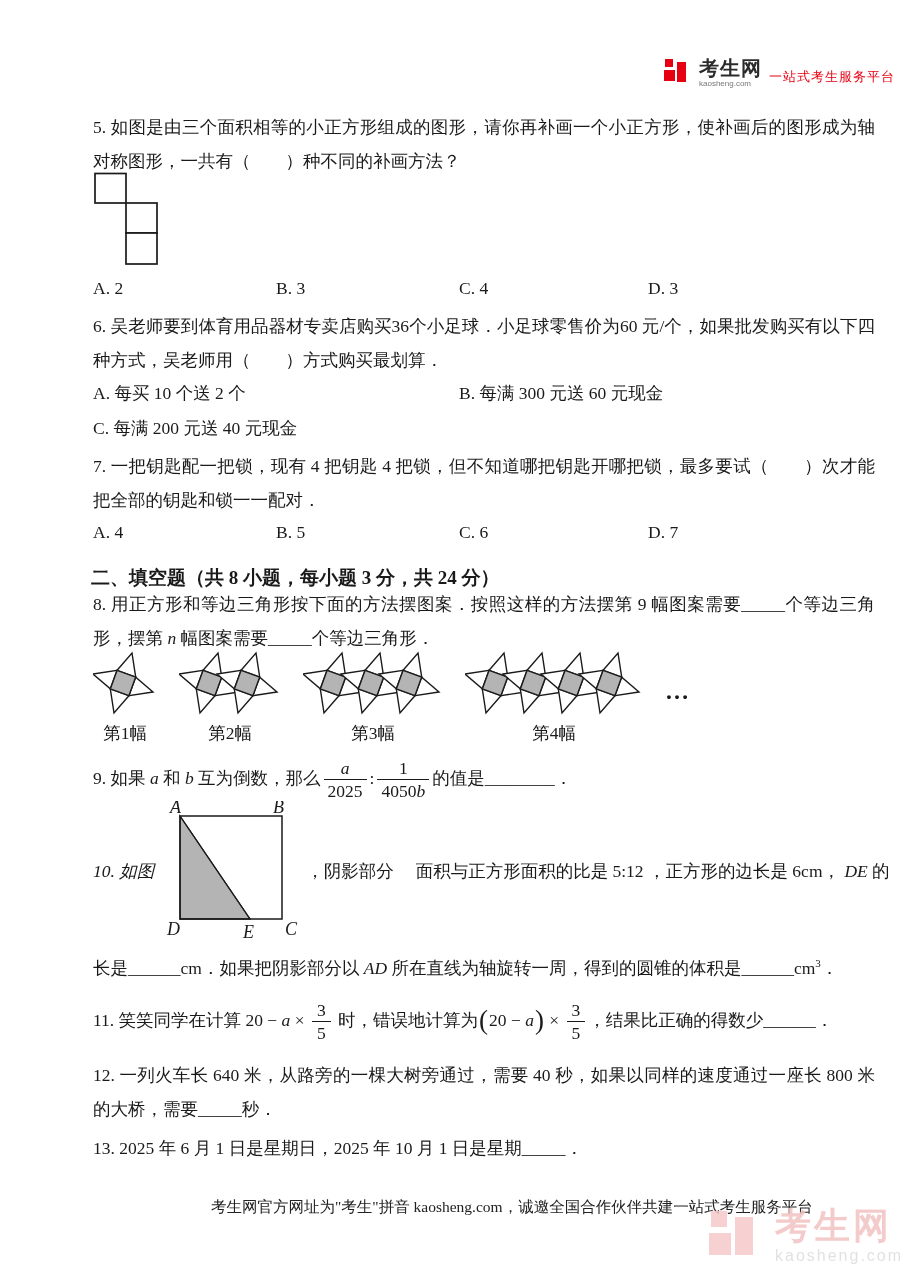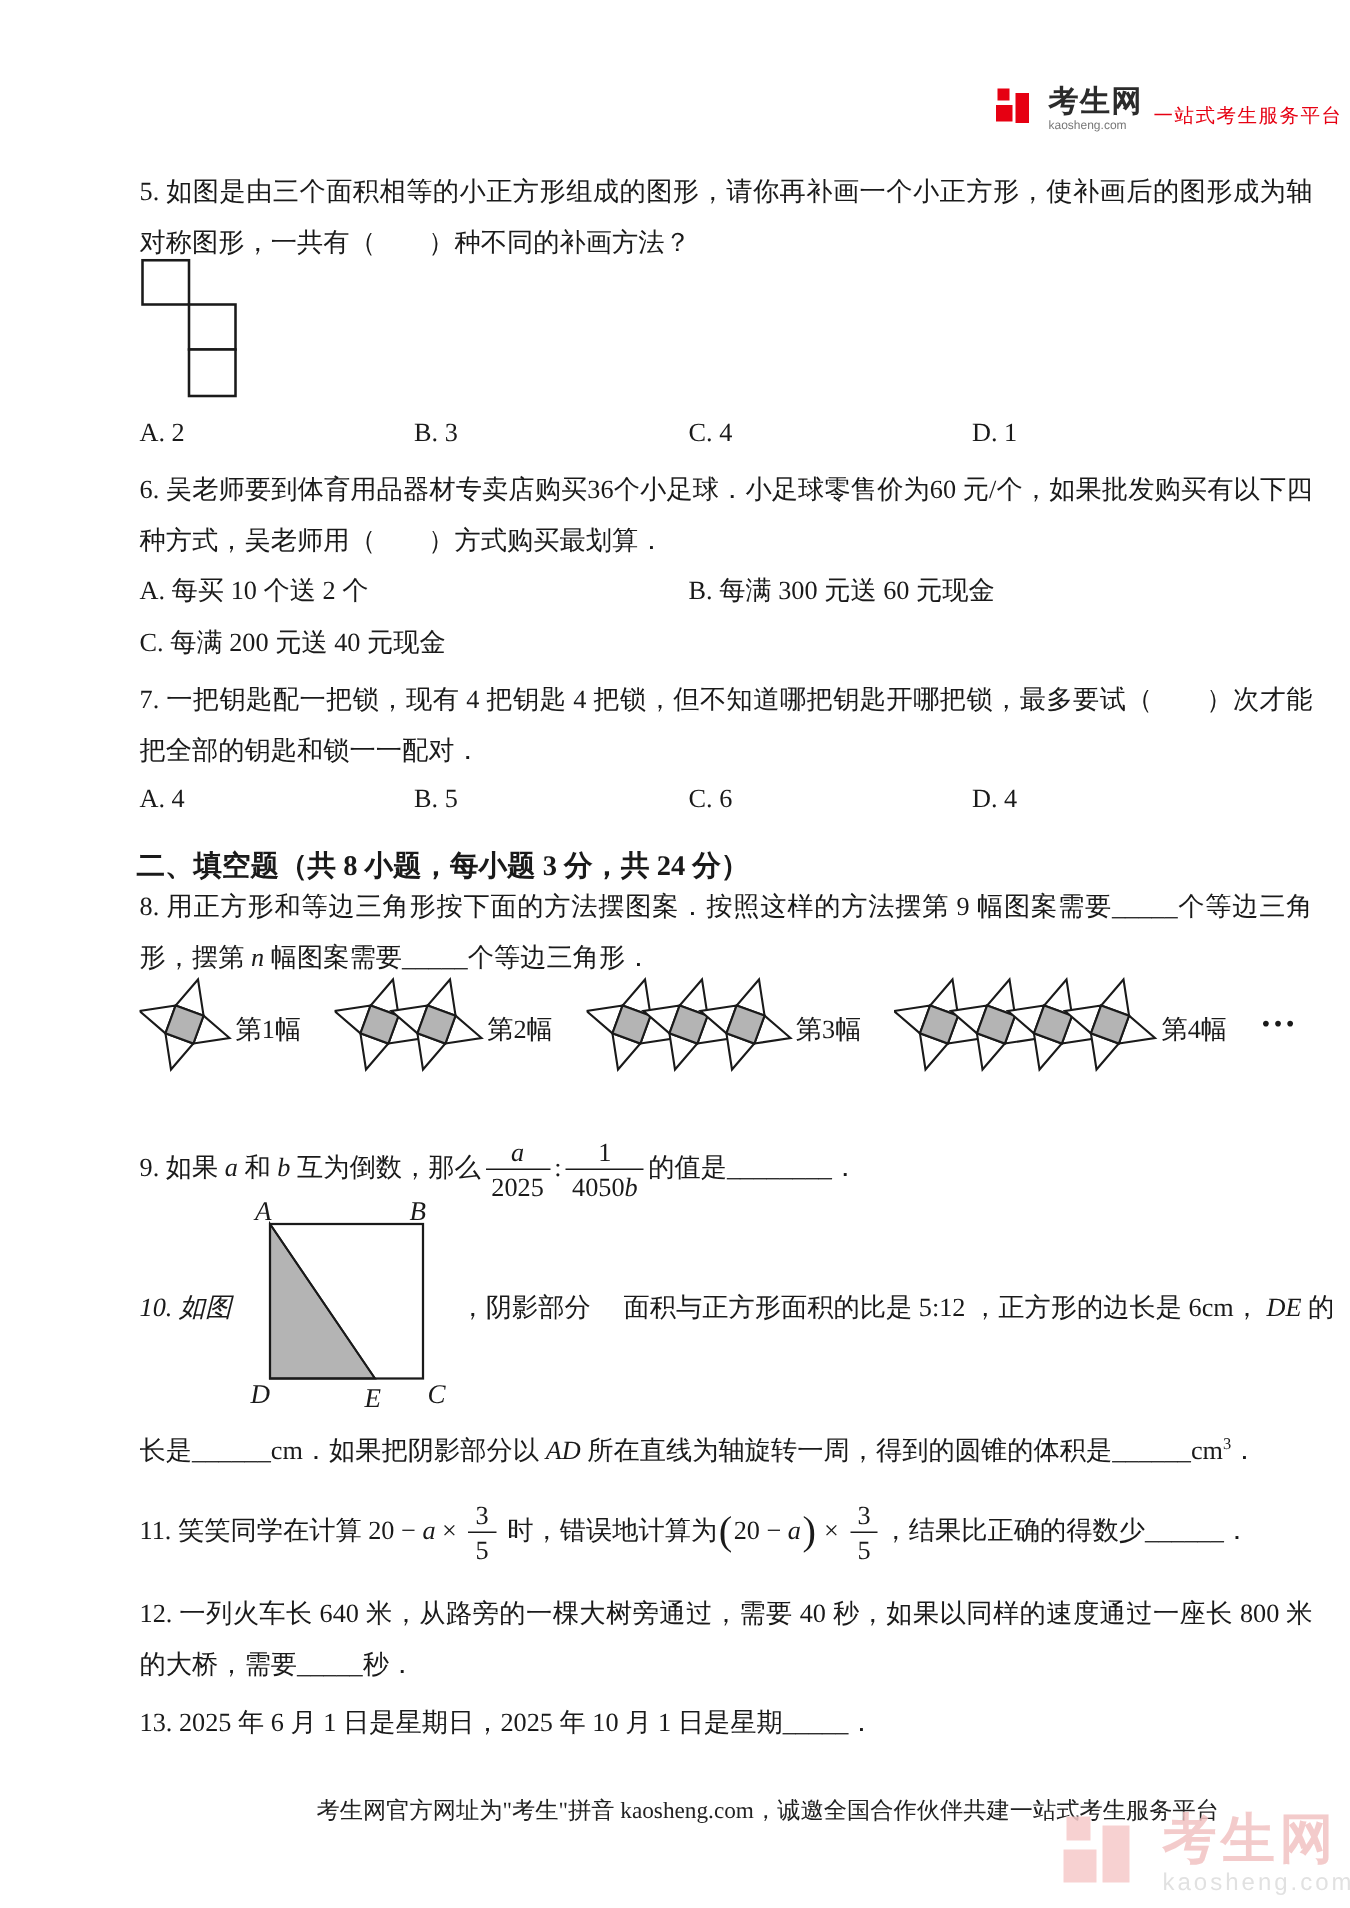--- a/index.html
+++ b/index.html
@@ -34,21 +34,21 @@
   .frac .num{display:block;padding:0 5px 1px 5px;border-bottom:1.4px solid #1a1a1a;}
   .frac .den{display:block;padding:1px 4px 0 4px;}
   .tallline{line-height:52px;text-align:left;}
   .paren{font-size:27px;font-weight:400;vertical-align:-3px;padding:0 1px;}
 
   
   #q5fig{position:absolute;left:82px;top:172px;}
 
   
   #q8figs{position:absolute;left:82px;top:650px;display:flex;align-items:flex-start;gap:22px;}
-  .pattern-item{display:flex;flex-direction:row;align-items:center;}
+  .pattern-item{display:flex;flex-direction:column;align-items:center;}
   .pattern-label{font-size:17.5px;margin-top:5px;}
   .dots{font-size:24px;font-weight:bold;align-self:center;margin-top:-12px;letter-spacing:2px;}
 
   
   #q10row{position:absolute;left:82px;top:801px;width:800px;display:flex;align-items:center;font-size:17.5px;}
   #q10row .pre{flex:0 0 auto;font-style:italic;}
   #q10row svg{flex:0 0 auto;margin:0 8px 0 10px;}
   #q10row .post{flex:1 1 auto;line-height:26px;}
   .svgtxt{font-style:italic;font-size:18px;font-family:"Liberation Serif",serif;fill:#1a1a1a;}
 
@@ -85,36 +85,36 @@
   <p class="q" style="top:110px">5. 如图是由三个面积相等的小正方形组成的图形，请你再补画一个小正方形，使补画后的图形成为轴对称图形，一共有（　　）种不同的补画方法？</p>
   <svg id="q5fig" width="68" height="95" viewBox="0 0 68 95">
     <rect x="2" y="1.5" width="31" height="29.5" fill="#fff" stroke="#1a1a1a" stroke-width="1.7"></rect>
     <rect x="33" y="31" width="31" height="30" fill="#fff" stroke="#1a1a1a" stroke-width="1.7"></rect>
     <rect x="33" y="61" width="31" height="31" fill="#fff" stroke="#1a1a1a" stroke-width="1.7"></rect>
   </svg>
   <div class="opts4" style="top:277px">
     <span>A. 2</span>
     <span>B. 3</span>
     <span>C. 4</span>
-    <span>D. 1</span>
+    <span>D. 3</span>
   </div>
 
   <p class="q" style="top:309px">6. 吴老师要到体育用品器材专卖店购买36个小足球．小足球零售价为60 元/个，如果批发购买有以下四种方式，吴老师用（　　）方式购买最划算．</p>
   <div class="opts2" style="top:382px">
     <span>A. 每买 10 个送 2 个</span>
     <span>B. 每满 300 元送 60 元现金</span>
     <span>C. 每满 200 元送 40 元现金</span>
   </div>
 
   <p class="q" style="top:449px">7. 一把钥匙配一把锁，现有 4 把钥匙 4 把锁，但不知道哪把钥匙开哪把锁，最多要试（　　）次才能把全部的钥匙和锁一一配对．</p>
   <div class="opts4" style="top:521px">
     <span>A. 4</span>
     <span>B. 5</span>
     <span>C. 6</span>
-    <span>D. 4</span>
+    <span>D. 7</span>
   </div>
 
   <p class="sec" style="top:563px">二、填空题（共 8 小题，每小题 3 分，共 24 分）</p>
 
   <p class="q" style="top:587px"><span>8. 用正方形和等边三角形按下面的方法摆图案．按照这样的方法摆第 9 幅图案需要_____个等边三角形，摆第 </span><span class="it">n</span><span> 幅图案需要_____个等边三角形．</span></p>
   <div id="q8figs">
     <div class="pattern-item">
         <svg width="64" height="66" viewBox="0 0 64 66">
           <polygon points="24.1,20.3 42.7,27.1 39,3" fill="#fff" stroke="#1a1a1a" stroke-width="1.4" stroke-linejoin="miter"></polygon>
           <polygon points="42.7,27.1 35.9,45.7 60,42" fill="#fff" stroke="#1a1a1a" stroke-width="1.4" stroke-linejoin="miter"></polygon>

